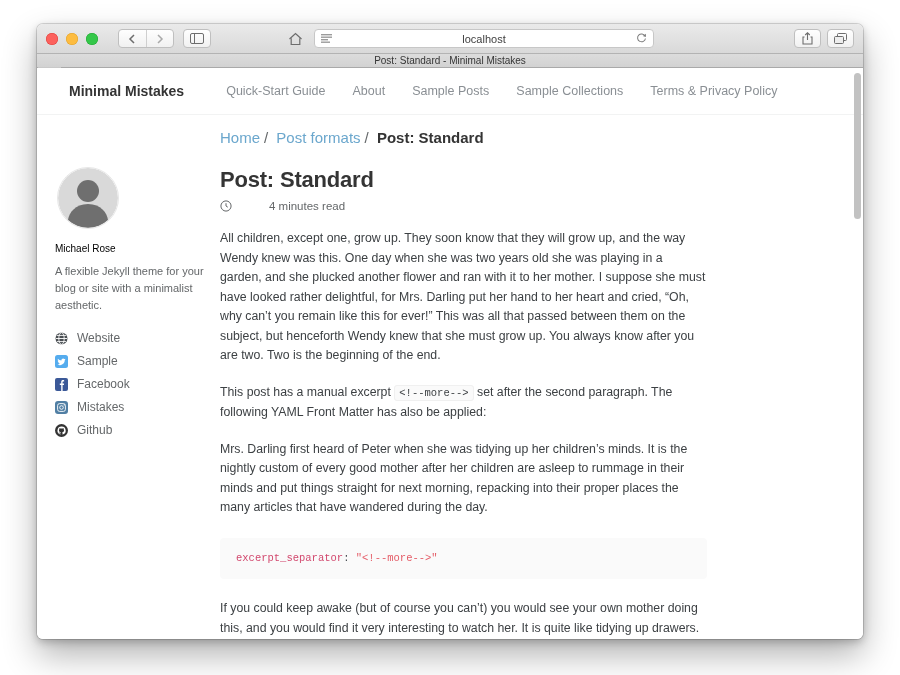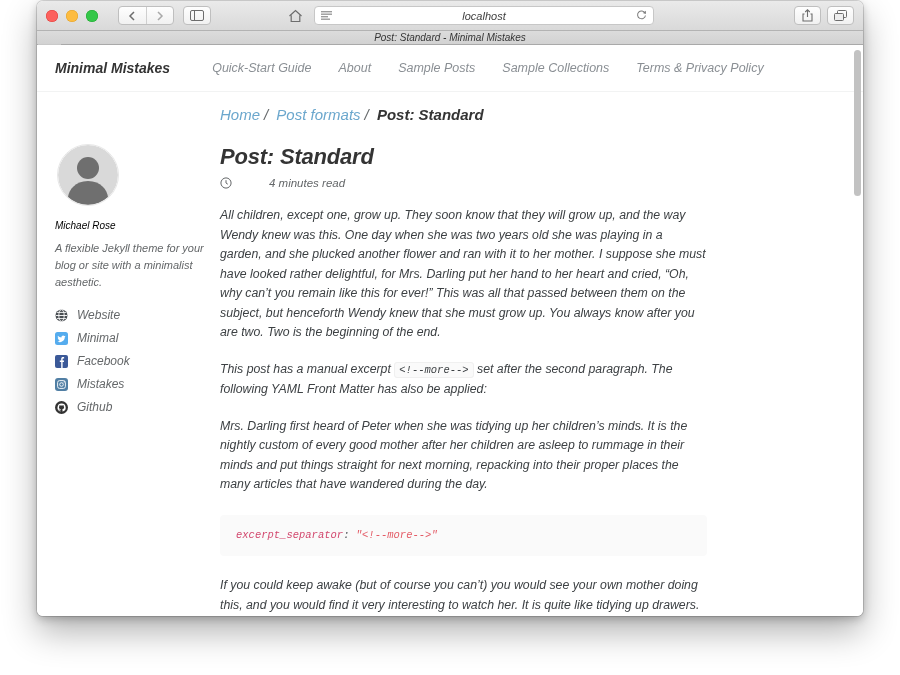--- a/index.html
+++ b/index.html
@@ -3,24 +3,23 @@
 <meta charset="utf-8">
 <style>
   html,body{margin:0;padding:0;}
   body{
     width:900px;height:675px;background:#ffffff;position:relative;
     font-family:"Liberation Sans","DejaVu Sans",sans-serif;
     -webkit-font-smoothing:antialiased;
   }
   
   .window{
-    position:absolute;left:37px;top:1px;width:826px;height:615px;
+    position:absolute;left:37px;top:24px;width:826px;height:615px;
     border-radius:6px;overflow:hidden;background:#fff;
     box-shadow:0 0 0 1px rgba(0,0,0,.14),0 3px 8px rgba(0,0,0,.22),0 16px 34px rgba(0,0,0,.30);
-    font-style:italic;
   }
   
   .toolbar{
     height:29px;background:linear-gradient(#eaeaea,#d9d9d9);
     border-bottom:1px solid #b3b3b3;
     display:flex;align-items:center;padding:0 9px;
   }
   .traffic{display:flex;align-items:center;margin-right:12px;}
   .tl{width:12px;height:12px;border-radius:50%;margin-right:8px;}
   .tl-close{background:#fc615d;box-shadow:inset 0 0 0 .5px #de3c38;}
@@ -49,21 +48,21 @@
     height:13px;background:linear-gradient(#d7d7d7,#cccccc);
     border-bottom:1px solid #a9a9a9;display:flex;align-items:stretch;flex-direction:column;
   }
   .tab{flex:1;text-align:center;font-size:10px;line-height:13px;color:#353535;background:linear-gradient(#dcdcdc,#d2d2d2);}
   .newtab{width:23px;border-left:1px solid #adadad;background:#c9c9c9;text-align:center;font-size:12px;line-height:12px;color:#565656;}
   
   .viewport{position:relative;height:572px;overflow:hidden;background:#fff;}
   .scroll-thumb{position:absolute;top:5px;right:2px;width:7px;height:146px;border-radius:4px;background:#c2c2c2;z-index:20;}
   
   .masthead{height:46px;border-bottom:1px solid #f2f3f3;display:flex;align-items:center;padding:0 18px;}
-  .site-title{font-size:14px;font-weight:bold;color:#343434;margin-right:42px;cursor:default;}
+  .site-title{font-size:14px;font-weight:bold;color:#343434;margin-right:42px;cursor:default;margin-left:14px;}
   .nav-items{display:flex;align-items:flex-end;}
   .nav-items .nav-item{font-size:12.5px;color:#8a8f94;margin-right:27px;}
   
   .breadcrumb{margin:14px 0 0 183px;font-size:15px;color:#646769;}
   .crumb-label.link{color:#6ba7cd;}
   .crumb-label.current{font-weight:bold;color:#343434;}
   .crumb-sep{margin:0 4px;color:#646769;}
   .crumb-sep:empty{margin:0;}
   
   .content-row{display:flex;padding:0 18px;margin-top:21px;}
@@ -227,21 +226,21 @@
 
             <div class="author-link">
               <span class="li-icon">
 
                 <svg width="13" height="13" viewBox="0 0 13 13">
                   <rect width="13" height="13" rx="2.5" fill="#55acee"></rect>
                   <path fill="#fff" d="M10.6 4.3c-.3.13-.62.22-.96.26.35-.2.61-.53.74-.92-.33.2-.69.33-1.07.41a1.68 1.68 0 0 0-2.9 1.15c0 .13.01.26.04.38-1.4-.07-2.64-.74-3.47-1.76-.15.25-.23.54-.23.85 0 .58.3 1.1.75 1.4-.28-.01-.54-.09-.76-.22v.02c0 .82.58 1.5 1.35 1.65-.14.04-.29.06-.44.06l-.32-.03c.22.67.84 1.16 1.57 1.17a3.37 3.37 0 0 1-2.5.7c.75.48 1.63.75 2.58.75 3.1 0 4.8-2.57 4.8-4.8v-.22c.33-.24.61-.53.82-.85z"></path>
                 </svg>
 
               </span>
-              <span class="li-label">Minimal</span>
+              <span class="li-label">Sample</span>
             </div>
 
             <div class="author-link">
               <span class="li-icon">
 
                 <svg width="13" height="13" viewBox="0 0 13 13">
                   <rect width="13" height="13" rx="2" fill="#3b5998"></rect>
                   <path fill="#fff" d="M8.9 7.0 L9.1 5.4 H7.6 V4.4 c0-.46.15-.8.82-.8 h.72 V2.2 C9 2.18 8.55 2.1 8.05 2.1 c-1.1 0-1.85.67-1.85 1.9 v1.4 H4.8 v1.6 h1.4 V13 h1.4 V7 z"></path>
                 </svg>
 

